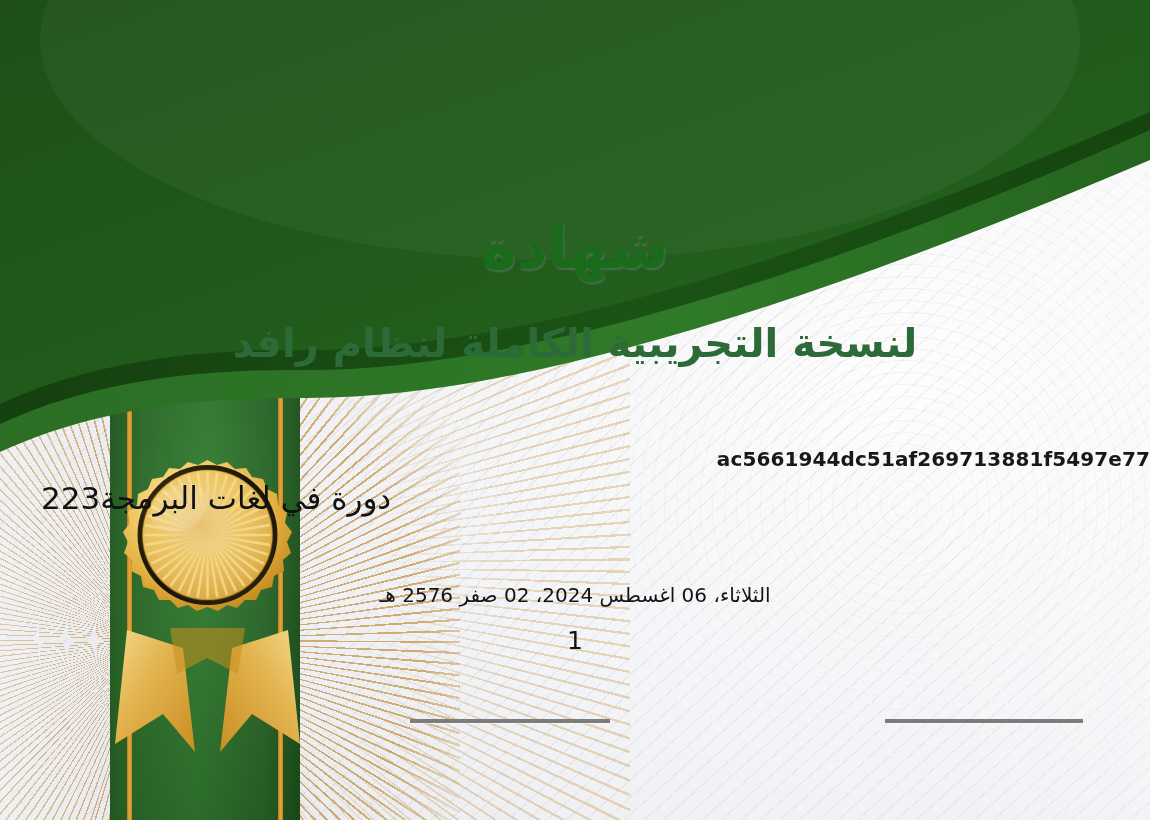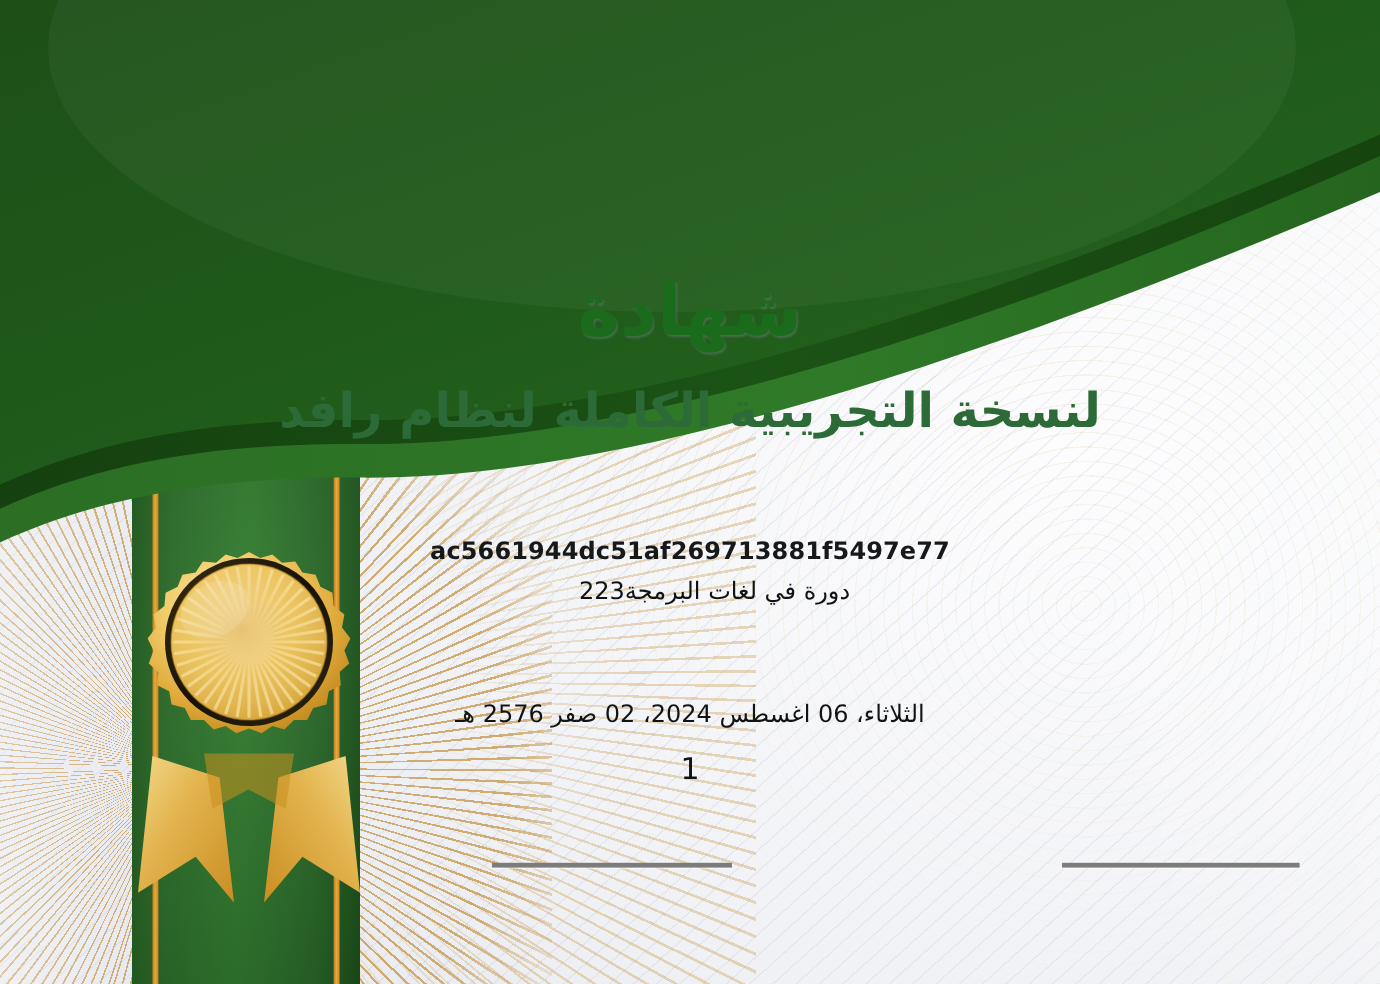--- a/index.html
+++ b/index.html
@@ -123,21 +123,21 @@
     left: 75px;
     top: 452px;
     width: 265px;
     height: 310px;
   }
 
   
   .title {
     position: absolute;
     left: 0; right: 0;
-    top: 224px;
+    top: 212px;
     text-align: center;
     font-size: 60px;
     font-weight: 700;
     color: #1b6b1d;
     letter-spacing: 0px;
     text-shadow: 1px 2px 2px rgba(120,130,140,0.45);
     direction: rtl;
   }
   .subtitle {
     position: absolute;
@@ -146,33 +146,33 @@
     text-align: center;
     font-size: 40px;
     font-weight: 700;
     color: #2c6b38;
     direction: rtl;
   }
   .hash {
     position: absolute;
     left: 0; right: 0;
     top: 447px;
-    text-align: center;
+    text-align: right;
     font-size: 20px;
     font-weight: 600;
     color: #16181a;
     letter-spacing: .1px;
     direction: ltr;
   }
   .course {
     position: absolute;
     left: 0; right: 0;
     top: 480px;
-    text-align: center;
-    font-size: 20px;
+    text-align: left;
+    font-size: 31px;
     font-weight: 400;
     color: #101214;
     direction: rtl;
     padding-left: 41px;
   }
   .date {
     position: absolute;
     left: 0; right: 0;
     top: 583px;
     text-align: center;

